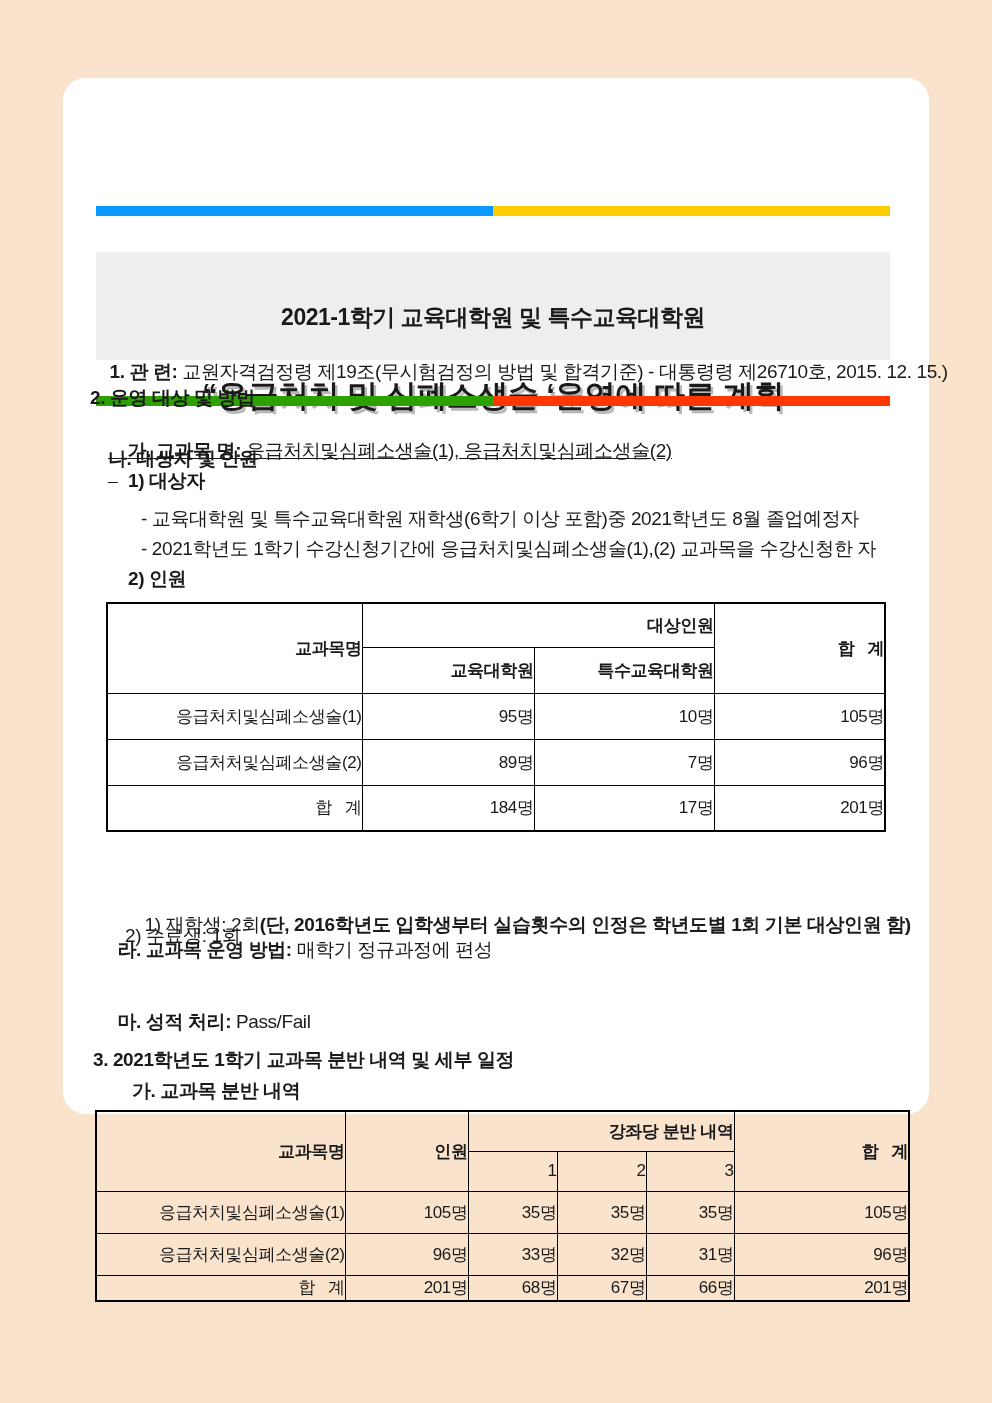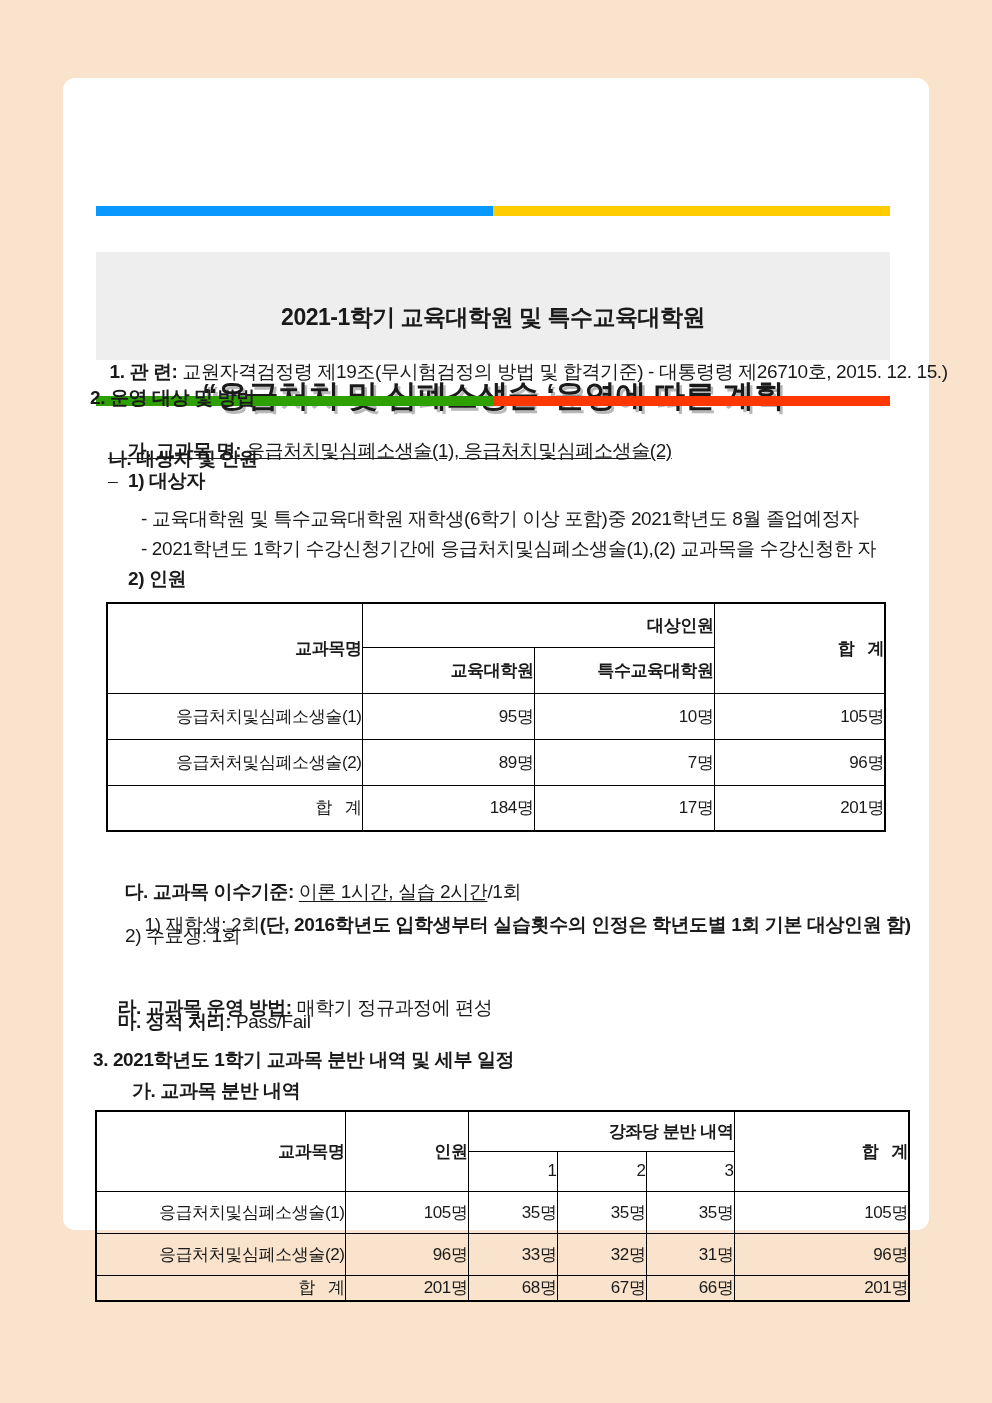--- a/index.html
+++ b/index.html
@@ -11,23 +11,23 @@
     background: #fae3cd;
     height: 1403px;
     position: relative;
     color: #1a1a1a;
   }
   .card {
     position: absolute;
     left: 63px;
     top: 78px;
     width: 866px;
-    height: 1152px;
+    height: 1036px;
     background: #ffffff;
-    border-radius: 12px;
+    border-radius: 22px;
   }
   .abs { position: absolute; white-space: pre; }
 
   
   .doc-header { left: 33px; top: 92px; width: 794px; }
   .bar { height: 10px; display: flex; }
   .bar span { flex: 1; height: 100%; }
   .bar .c-blue   { background: #0998fd; }
   .bar .c-yellow { background: #ffcc00; }
   .bar .c-green  { background: #2fa001; }
@@ -131,28 +131,25 @@
       <td>96명</td>
     </tr>
     <tr style="height:46px;">
       <td>합   계</td>
       <td>184명</td>
       <td>17명</td>
       <td>201명</td>
     </tr>
   </tbody></table>
 
-  <div class="abs line" style="left:42px; top:779px;">
-    <span class="b">다. 교과목 이수기준: </span><span class="u">이론 1시간, 실습 2시간</span><span>/1회</span>
-  </div>
   <div class="abs line" style="left:62px; top:812px;">
     <span>1) 재학생: 2회</span><span class="b">(단, 2016학년도 입학생부터 실습횟수의 인정은 학년도별 1회 기본 대상인원 함)</span>
   </div>
   <div class="abs line" style="left:62px; top:845px;">2) 수료생: 1회</div>
-  <div class="abs line" style="left:35px; top:895px;">
+  <div class="abs line" style="left:35px; top:837px;">
     <span class="b">라. 교과목 운영 방법: </span><span>매학기 정규과정에 편성</span>
   </div>
   <div class="abs line" style="left:35px; top:909px;">
     <span class="b">마. 성적 처리: </span><span>Pass/Fail</span>
   </div>
 
   <div class="abs line b" style="left:30px; top:969px;">3. 2021학년도 1학기 교과목 분반 내역 및 세부 일정</div>
   <div class="abs line b" style="left:45px; top:1000px;margin-left:24px;">가. 교과목 분반 내역</div>
 
   <table class="abs" style="left:32px; top:1032px; width:813px;">

